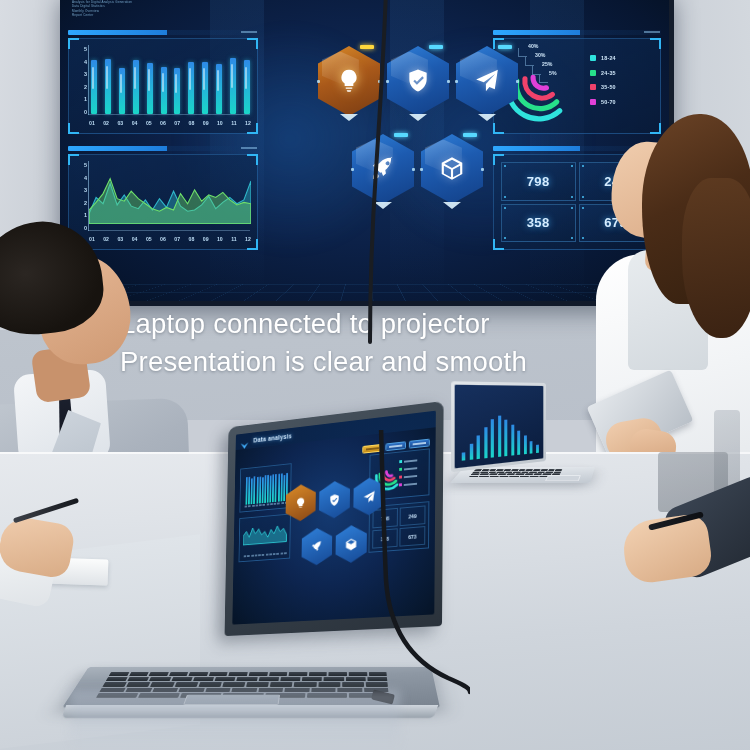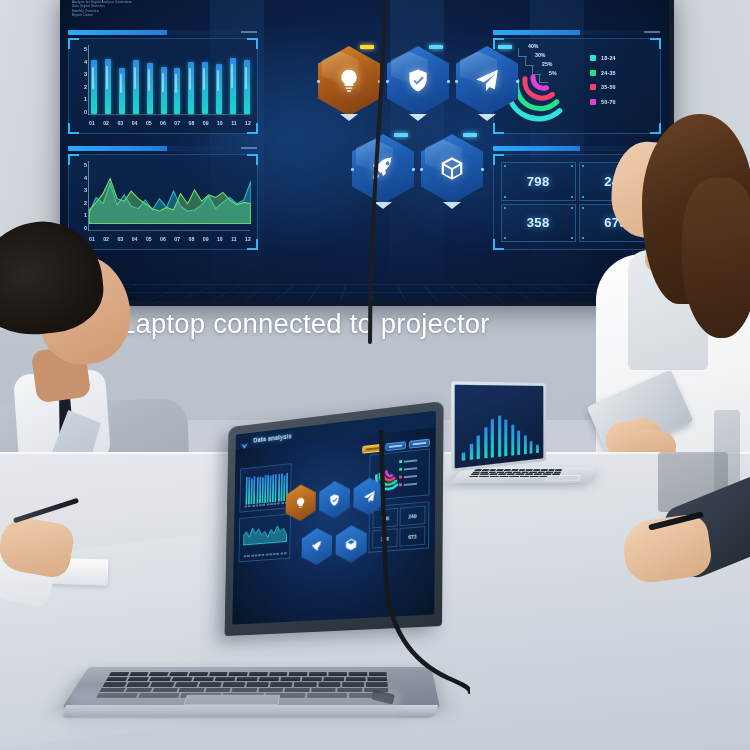--- a/index.html
+++ b/index.html
@@ -667,20 +667,21 @@
     <div class="w-face"></div>
     <div class="w-hair"></div>
     <div class="w-hair2"></div>
     <div class="w-tablet"></div>
     <div class="w-hand"></div>
     <div class="w-hand2"></div>
   </div>
 
   <div class="overlay-text">
     <div>Laptop connected to projector</div>
+    <div>Presentation is clear and smooth</div>
   </div>
 
   <div class="person man">
     <div class="m-jacket"></div>
     <div class="m-shirt"></div>
     <div class="m-tie"></div>
     <div class="m-lapel"></div>
     <div class="m-neck"></div>
     <div class="m-face"></div>
     <div class="m-ear"></div>

